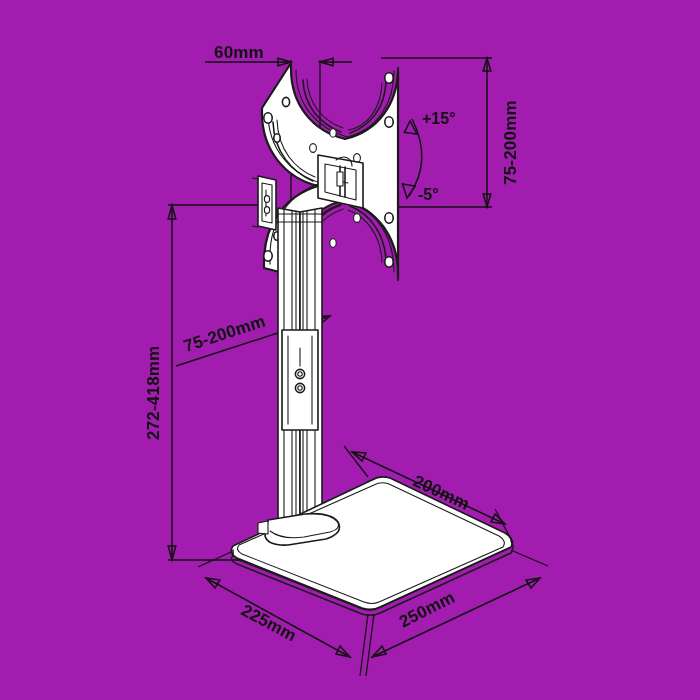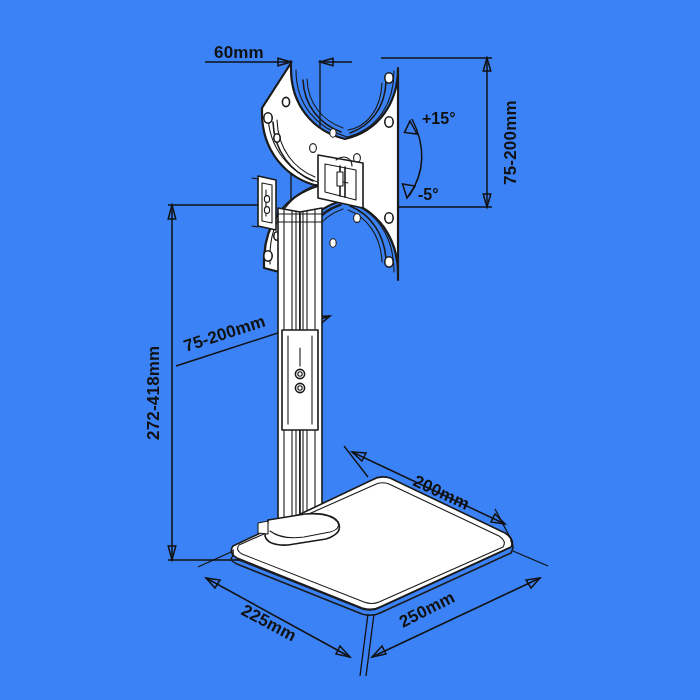--- a/index.html
+++ b/index.html
@@ -10,21 +10,21 @@
   body {
     width: 700px;
     height: 700px;
     font-family: "Liberation Sans", sans-serif;
     overflow: hidden;
   }
   #diagram-root {
     position: relative;
     width: 700px;
     height: 700px;
-    background: #3b82f6;
+    background: #a21caf;
   }
   svg.drawing {
     position: absolute;
     left: 0;
     top: 0;
     width: 700px;
     height: 700px;
   }
   .ln { stroke: #1a1a1a; fill: none; stroke-linecap: round; stroke-linejoin: round; }
   .thin { stroke-width: 1.1; }

